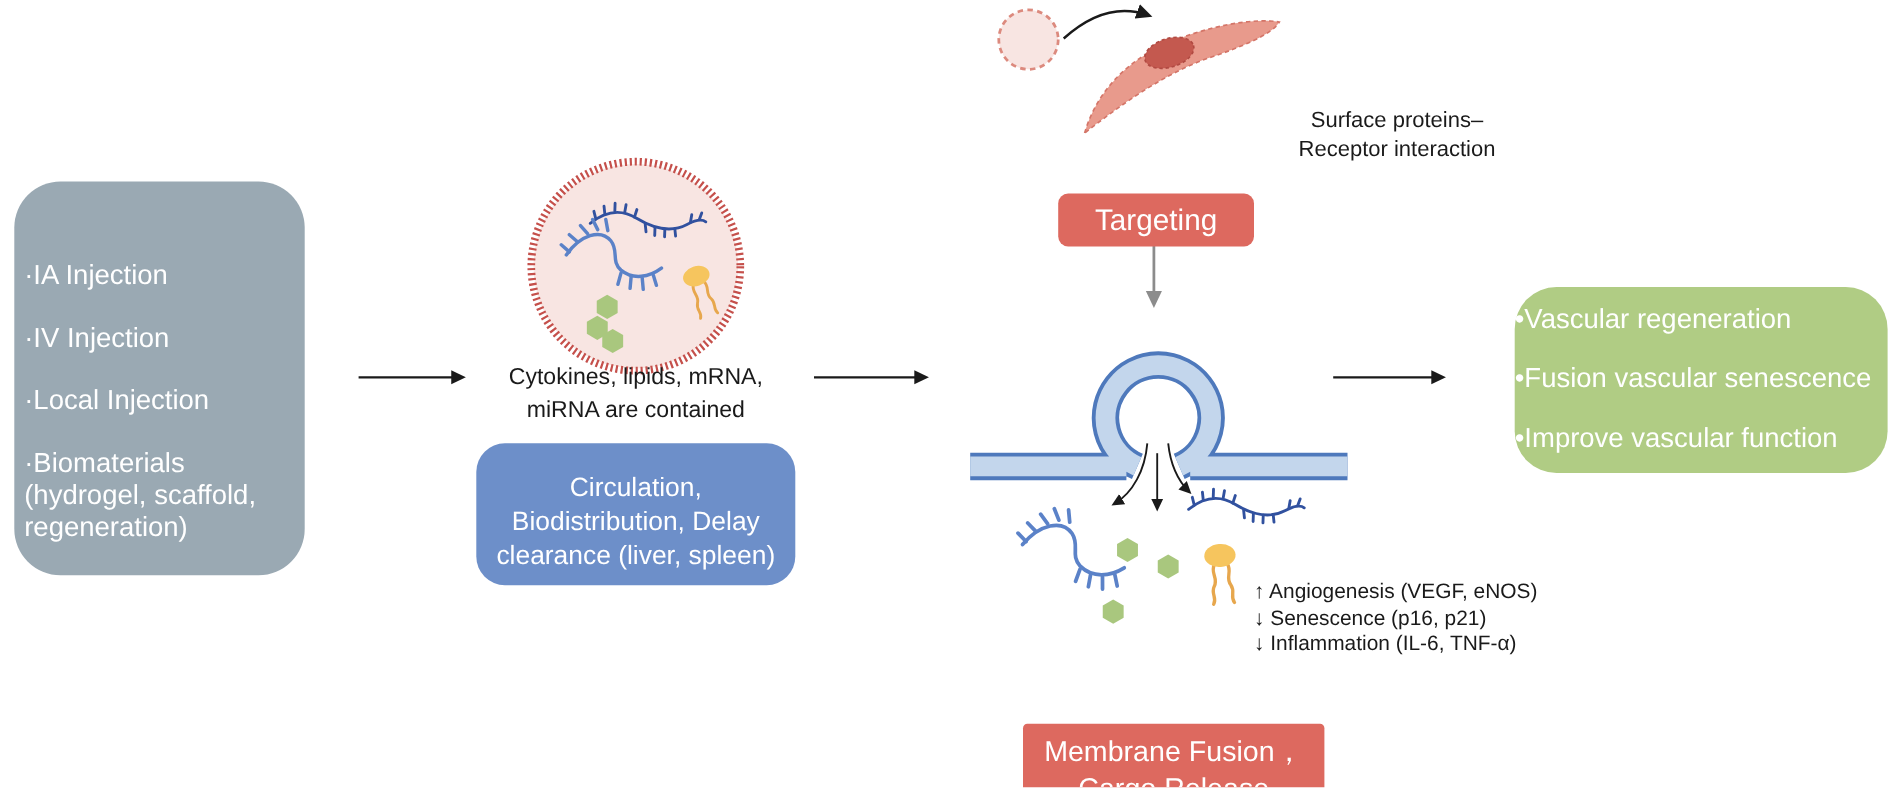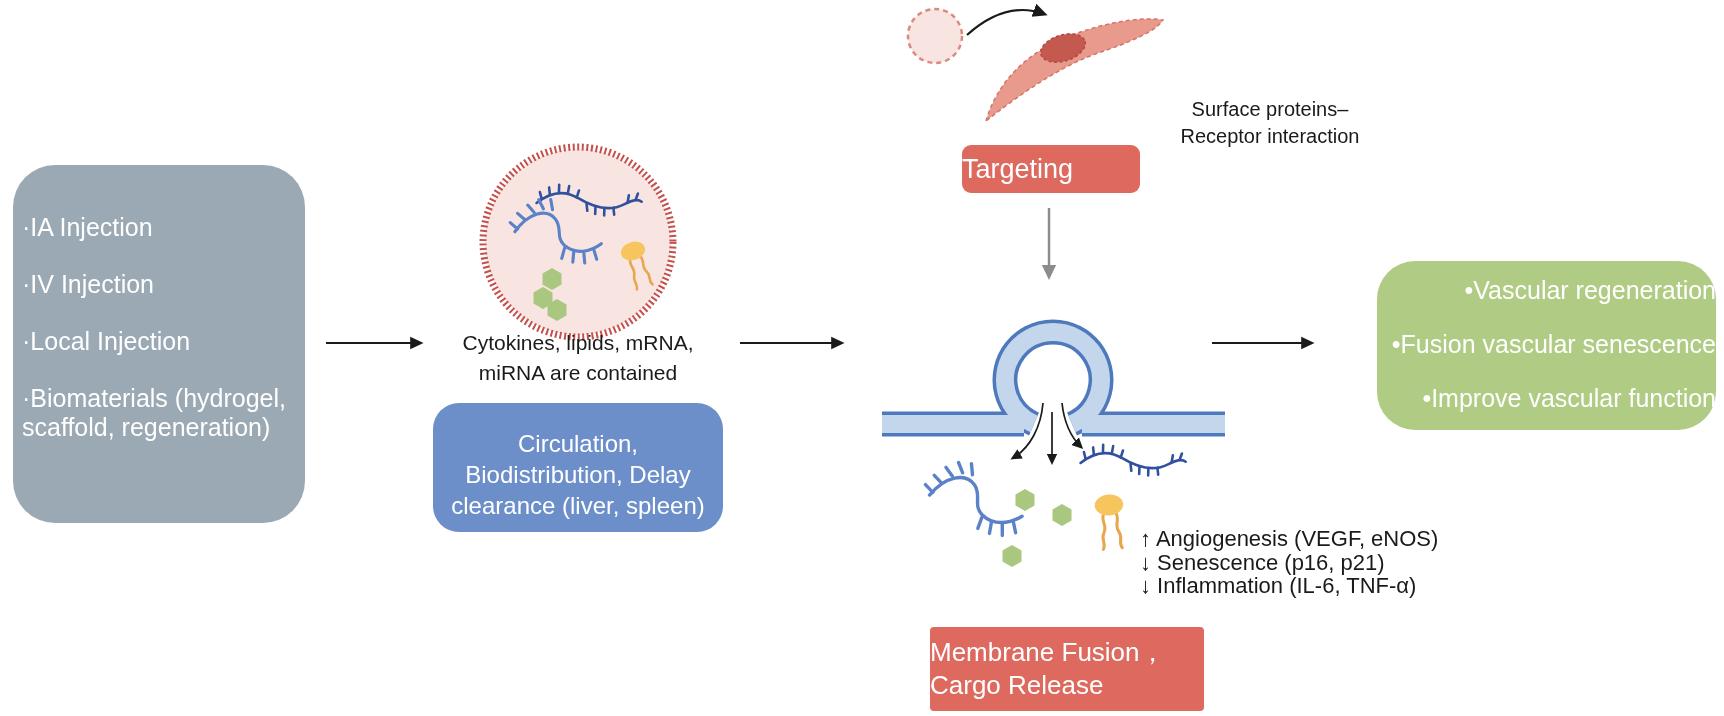--- a/index.html
+++ b/index.html
@@ -4,51 +4,51 @@
 <style>
   html,body{margin:0;padding:0;background:#ffffff;}
   .stage{
     position:relative;width:1724px;height:716px;background:#fff;
     font-family:"Liberation Sans",sans-serif;overflow:hidden;
   }
   svg.layer{position:absolute;left:0;top:0;width:1724px;height:716px;}
 
   .box{position:absolute;color:#fff;box-sizing:border-box;}
   .gray-box{
-    left:13px;top:165px;width:292px;height:358px;
+    left:13px;top:165px;width:264px;height:358px;
     background:var(--box-gray);border-radius:42px;
-    padding:48px 4px 0 9px;font-size:25px;line-height:29px;
+    padding:71px 4px 0 9px;font-size:25px;line-height:29px;
   }
   .gray-box .item{margin-bottom:28px;}
   .blue-box{
     left:433px;top:403px;width:290px;height:129px;
     background:var(--box-blue);border-radius:26px;
     text-align:center;font-size:24px;line-height:31px;padding-top:25px;
   }
   .blue-box .line{white-space:nowrap;}
   .green-box{
     left:1377px;top:261px;width:339px;height:169px;
     background:var(--box-green);border-radius:38px;
-    text-align:right;font-size:25px;line-height:30px;padding-top:14px;
+    text-align:left;font-size:25px;line-height:30px;padding-top:14px;
   }
   .green-box .item{margin-bottom:24px;white-space:nowrap;}
 
   .btn{
     position:absolute;background:var(--button-red);color:#fff;
-    display:flex;flex-direction:column;align-items:flex-start;justify-content:center;
-    text-align:center;box-sizing:border-box;
+    display:flex;flex-direction:column;align-items:center;justify-content:center;
+    text-align:center;box-sizing:border-box;margin-top:31px;
   }
   .targeting-btn{left:962px;top:145px;width:178px;height:48px;border-radius:9px;font-size:27px;}
   .fusion-btn{left:930px;top:627px;width:274px;height:84px;border-radius:4px;font-size:26px;line-height:33px;}
   .fusion-btn .line{white-space:nowrap;}
 
   .caption{position:absolute;color:var(--text-dark);}
   .vesicle-caption{left:428px;top:328px;width:300px;text-align:center;font-size:21px;line-height:30px;}
   .surface-caption{left:1140px;top:80px;width:260px;text-align:center;font-size:20px;line-height:27px;margin-top:16px;}
-  .effects{left:1140px;top:527px;font-size:22px;line-height:23.5px;}
+  .effects{left:1140px;top:527px;font-size:19px;line-height:23.5px;}
   .effects .line{white-space:nowrap;}
 
   
   .arrow-b{stroke:var(--arrow-black);stroke-width:2;fill:none;}
   .arrow-c{stroke:var(--arrow-black);stroke-width:2.2;fill:none;}
   .arrow-r{stroke:var(--arrow-black);stroke-width:1.7;fill:none;}
   .arrow-g{stroke:var(--arrow-gray);stroke-width:2.5;fill:none;}
   .mem-edge{stroke:var(--membrane-edge);stroke-width:25;fill:none;}
   .mem-fill{stroke:var(--membrane-fill);stroke-width:18;fill:none;}
   .ves-fill{fill:var(--vesicle-fill);}

